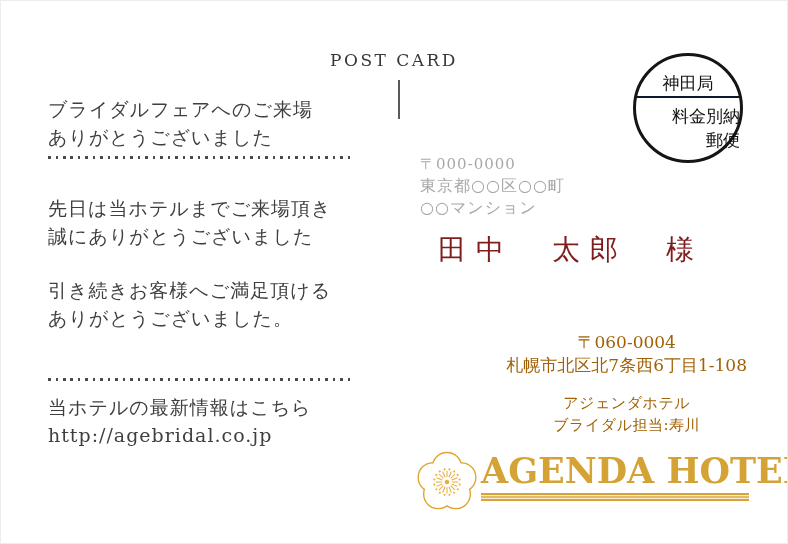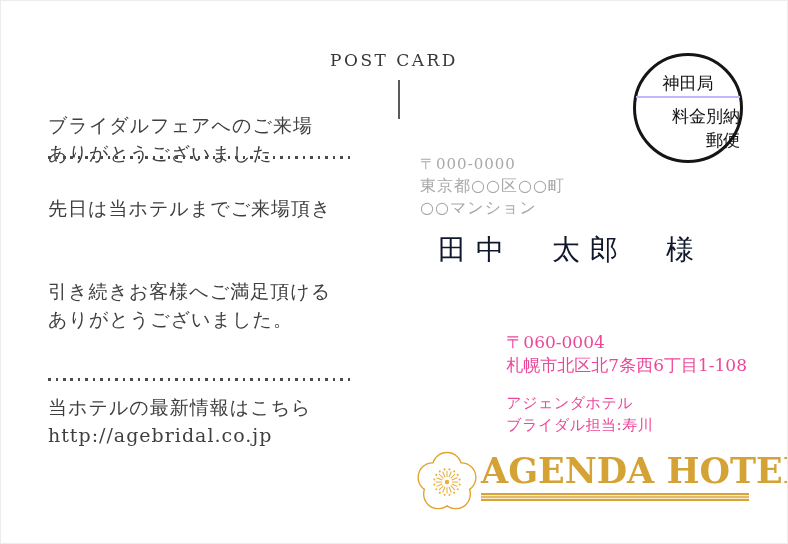--- a/index.html
+++ b/index.html
@@ -30,69 +30,69 @@
     position:absolute;left:632px;top:52px;
     width:104px;height:104px;
     border:3px solid #151515;border-radius:50%;
     background:#fff;
     font-family:"DejaVu Sans","Liberation Sans",sans-serif;
     color:#111;
     display:flex;flex-direction:column;
   }
   .postmark-top{
     height:36px;
-    border-bottom:2px solid #c4b5fd;
+    border-bottom:2px solid #0f172a;
     display:flex;align-items:flex-end;justify-content:center;
     font-size:17px;line-height:1;padding-bottom:4px;
   }
   .postmark-bottom{
     flex:1;display:flex;flex-direction:column;
     align-items:flex-end;justify-content:flex-start;
     padding-top:6px;
     font-size:17px;line-height:24px;
   }
   
   .msg-line{display:block;}
   .greeting{
     position:absolute;left:47px;top:94px;
-    font-size:19px;line-height:28px;letter-spacing:1px;color:#3f3f3f;margin-top:16px;
+    font-size:19px;line-height:28px;letter-spacing:1px;color:#3f3f3f;
   }
   .dotted{
     position:absolute;left:47px;width:307px;height:3px;
     background:repeating-linear-gradient(to right,#4b4b4b 0 2.5px,transparent 2.5px 7.5px);
   }
   .dotted-1{top:155px;}
   .dotted-2{top:377px;}
   .para1{
     position:absolute;left:47px;top:193px;
     font-size:19px;line-height:28px;letter-spacing:1px;
   }
   .para2{
     position:absolute;left:47px;top:276px;
-    font-size:19px;line-height:28px;letter-spacing:1px;
+    font-size:19px;line-height:28px;letter-spacing:1px;font-family:Liberation Serif, serif;
   }
   .info-block{
     position:absolute;left:47px;top:392px;
     font-size:19px;line-height:28px;letter-spacing:1px;
   }
   
   .recipient{
     position:absolute;left:419px;top:152px;
     color:#a8a8a8;
   }
   .recipient-postal{font-size:15px;line-height:22px;letter-spacing:1px;}
   .recipient-address{font-size:16px;line-height:22px;letter-spacing:1px;}
   .recipient-name{
     margin-top:12px;margin-left:18px;
-    font-size:28px;letter-spacing:10px;color:#0f172a;white-space:nowrap;
+    font-size:28px;letter-spacing:10px;color:#7f1d1d;white-space:nowrap;
   }
   
   .sender{
     position:absolute;right:40px;top:330px;
-    text-align:left;color:#ec4899;
+    text-align:center;color:#a16207;
   }
   .sender-postal{font-size:17px;line-height:23px;}
   .sender-address{font-size:17px;line-height:23px;}
   .sender-info{margin-top:15px;font-size:15px;line-height:22px;letter-spacing:.5px;}
   
   .logo{
     position:absolute;left:413px;top:447px;
     display:flex;align-items:flex-start;
   }
   .logo-icon{width:66px;height:66px;flex:0 0 66px;}
@@ -129,20 +129,21 @@
 
   <div class="greeting">
     <span class="msg-line">ブライダルフェアへのご来場</span>
     <span class="msg-line">ありがとうございました</span>
   </div>
 
   <div class="dotted dotted-1"></div>
 
   <div class="para1">
     <span class="msg-line">先日は当ホテルまでご来場頂き</span>
+    <span class="msg-line">誠にありがとうございました</span>
   </div>
 
   <div class="para2">
     <span class="msg-line">引き続きお客様へご満足頂ける</span>
     <span class="msg-line">ありがとうございました。</span>
   </div>
 
   <div class="dotted dotted-2"></div>
 
   <div class="info-block">

